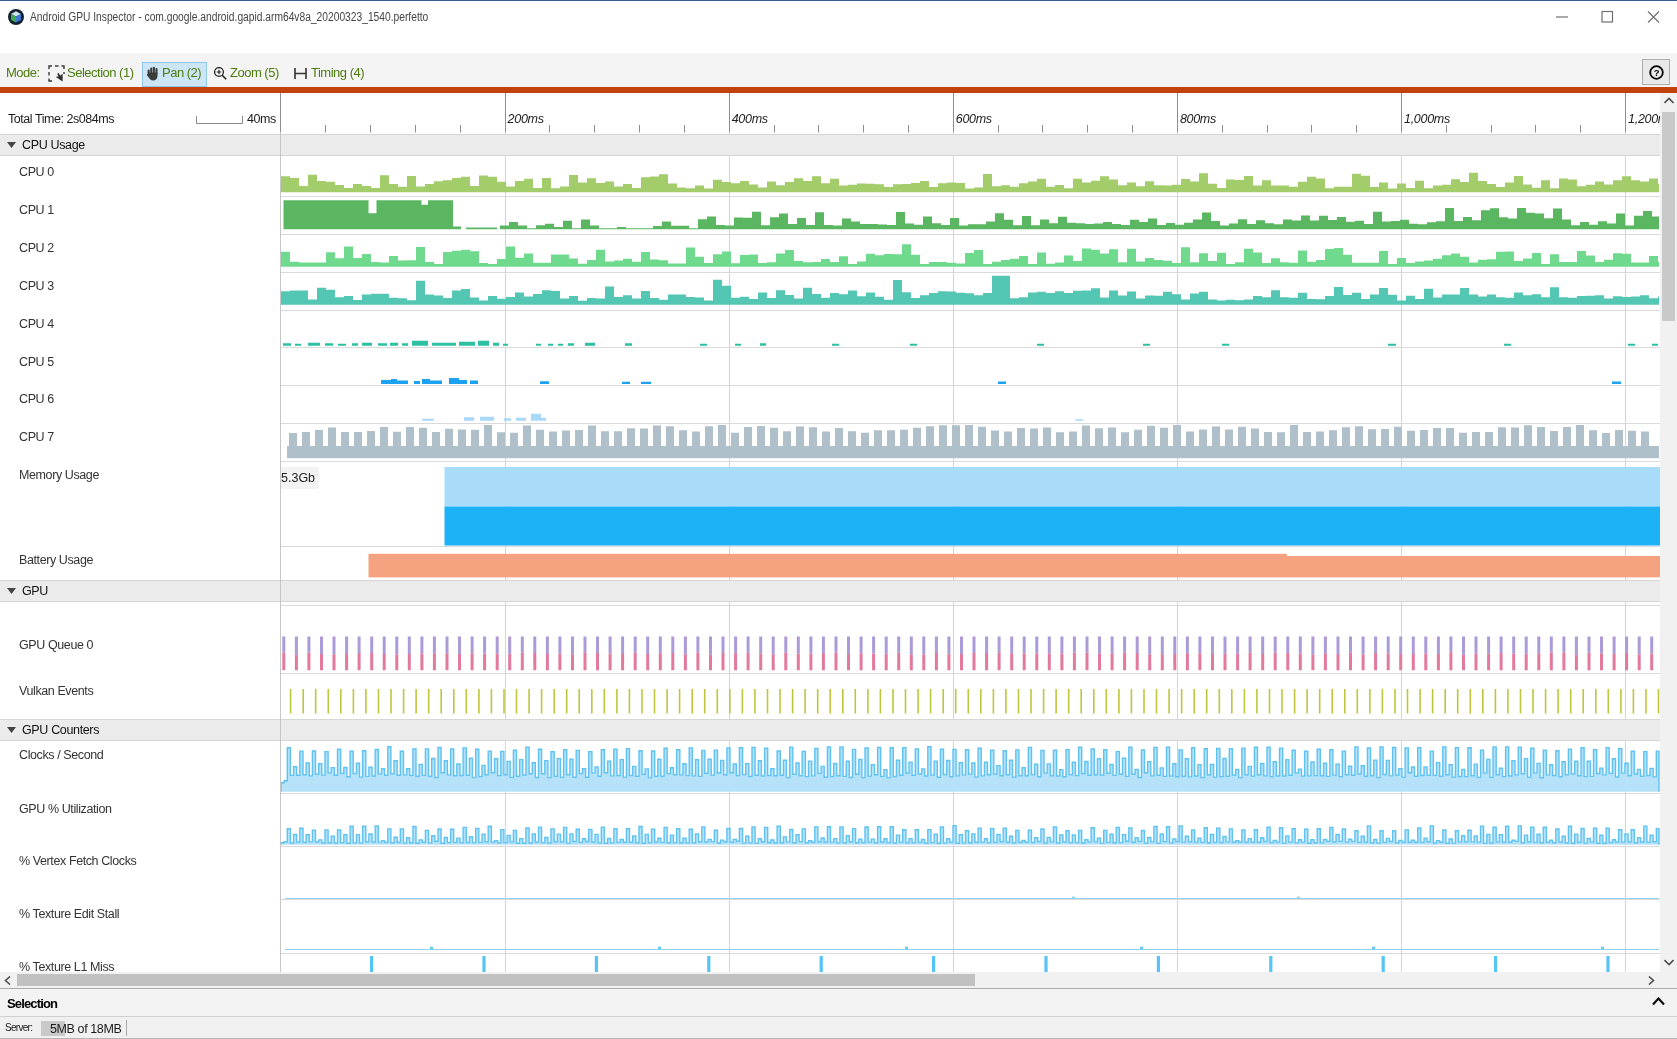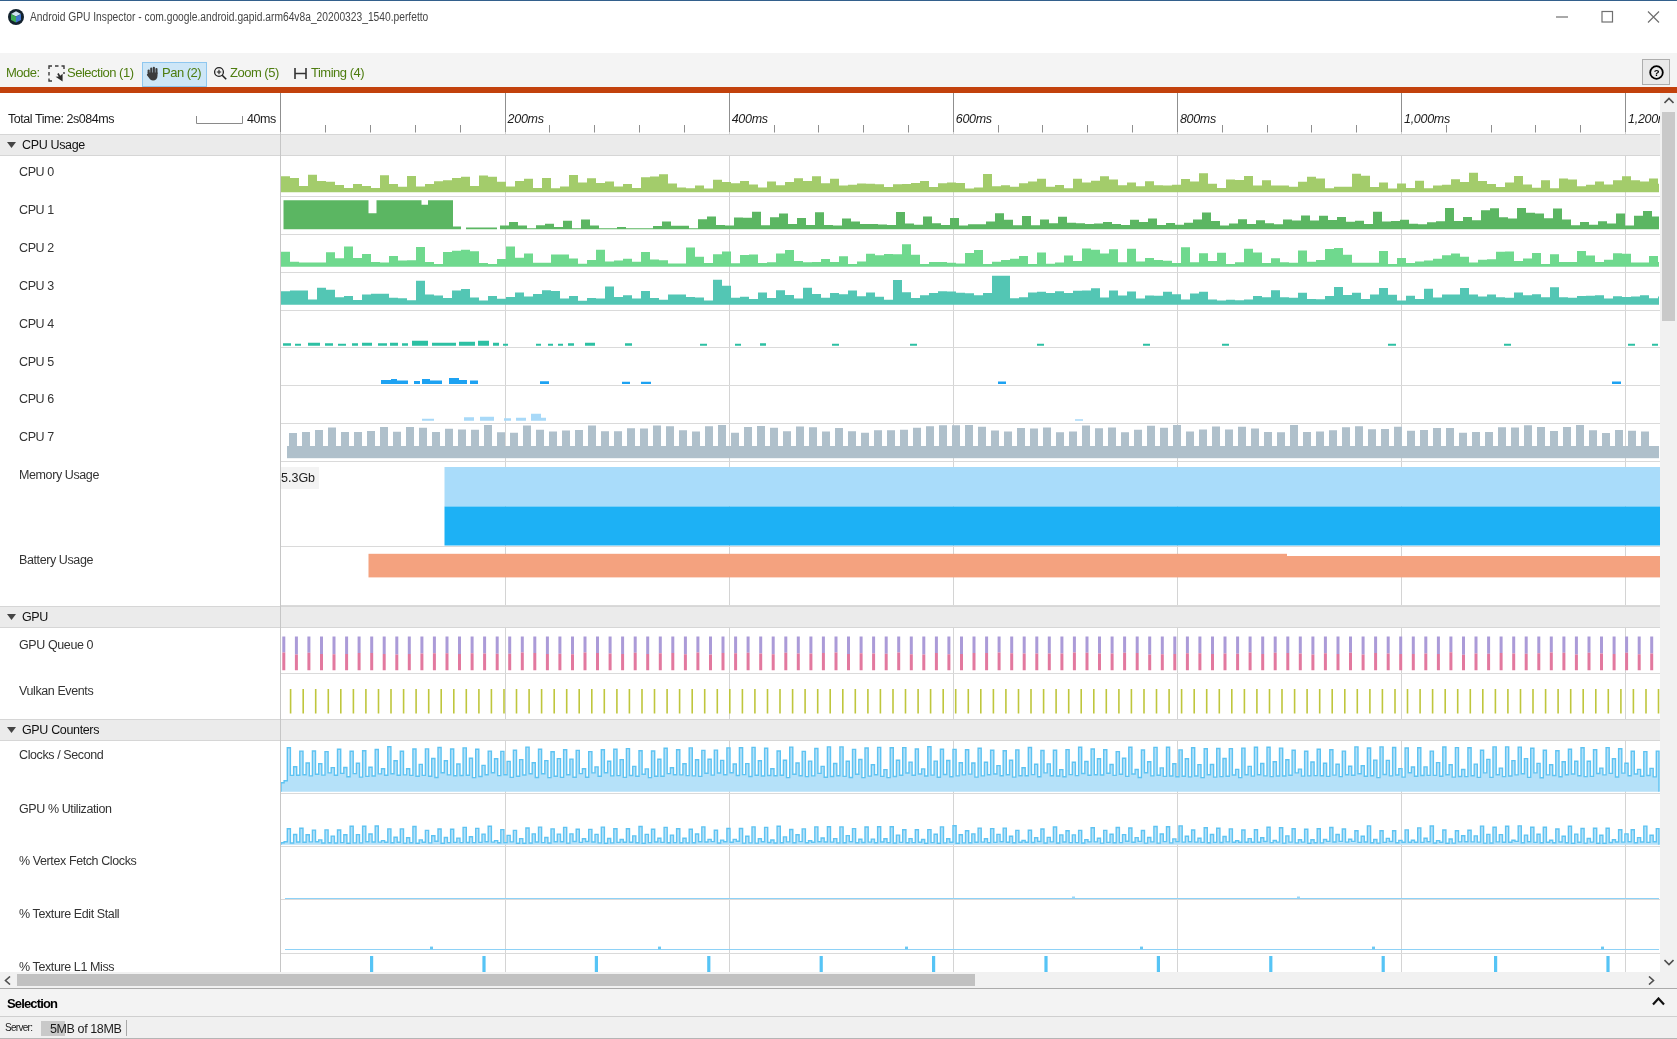--- a/index.html
+++ b/index.html
@@ -182,21 +182,21 @@
       <line x1="0" y1="512.5" x2="1380" y2="512.5" stroke="#dadada" stroke-width="1"></line>
       <line x1="0" y1="580.5" x2="1380" y2="580.5" stroke="#dadada" stroke-width="1"></line>
       <line x1="0" y1="700.5" x2="1380" y2="700.5" stroke="#dadada" stroke-width="1"></line>
       <line x1="0" y1="753.5" x2="1380" y2="753.5" stroke="#dadada" stroke-width="1"></line>
       <line x1="0" y1="806.5" x2="1380" y2="806.5" stroke="#dadada" stroke-width="1"></line>
       <line x1="0" y1="860.5" x2="1380" y2="860.5" stroke="#dadada" stroke-width="1"></line>
     </svg>
 <div class="sechdr" style="top:134px"><svg width="9" height="6" style="margin:0 6px 0 7px">
         <path d="M0 0h9L4.5 6z" fill="#444"></path>
       </svg>CPU Usage</div>
-    <div class="sechdr" style="top:606px"><svg width="9" height="6" style="margin:0 6px 0 7px">
+    <div class="sechdr" style="top:580px"><svg width="9" height="6" style="margin:0 6px 0 7px">
         <path d="M0 0h9L4.5 6z" fill="#444"></path>
       </svg>GPU</div>
     <div class="sechdr" style="top:719px"><svg width="9" height="6" style="margin:0 6px 0 7px">
         <path d="M0 0h9L4.5 6z" fill="#444"></path>
       </svg>GPU Counters</div>
 <div class="lbl" style="top:162px">CPU 0</div>
     <div class="lbl" style="top:199.9px">CPU 1</div>
     <div class="lbl" style="top:237.8px">CPU 2</div>
     <div class="lbl" style="top:275.7px">CPU 3</div>
     <div class="lbl" style="top:313.6px">CPU 4</div>

